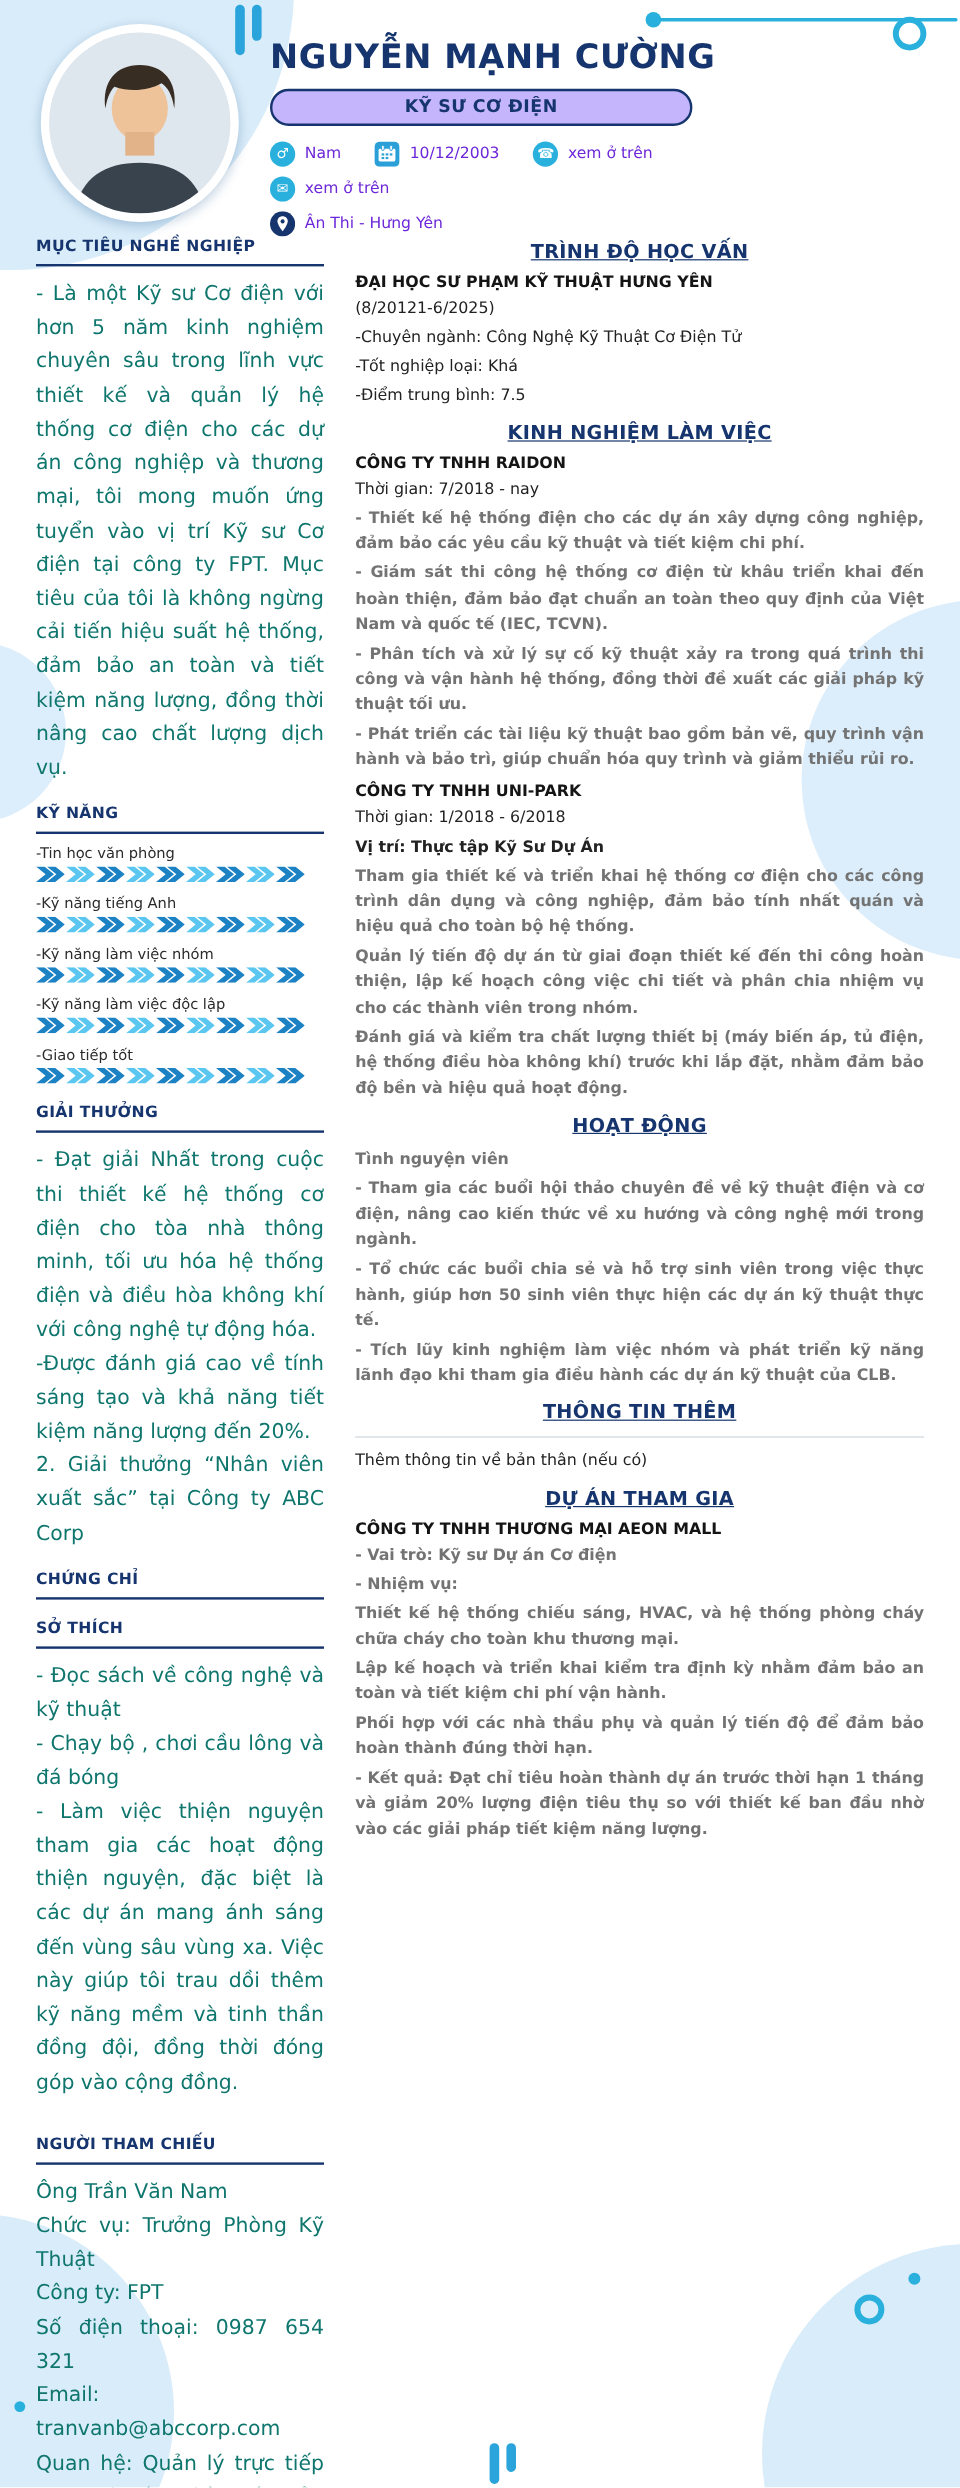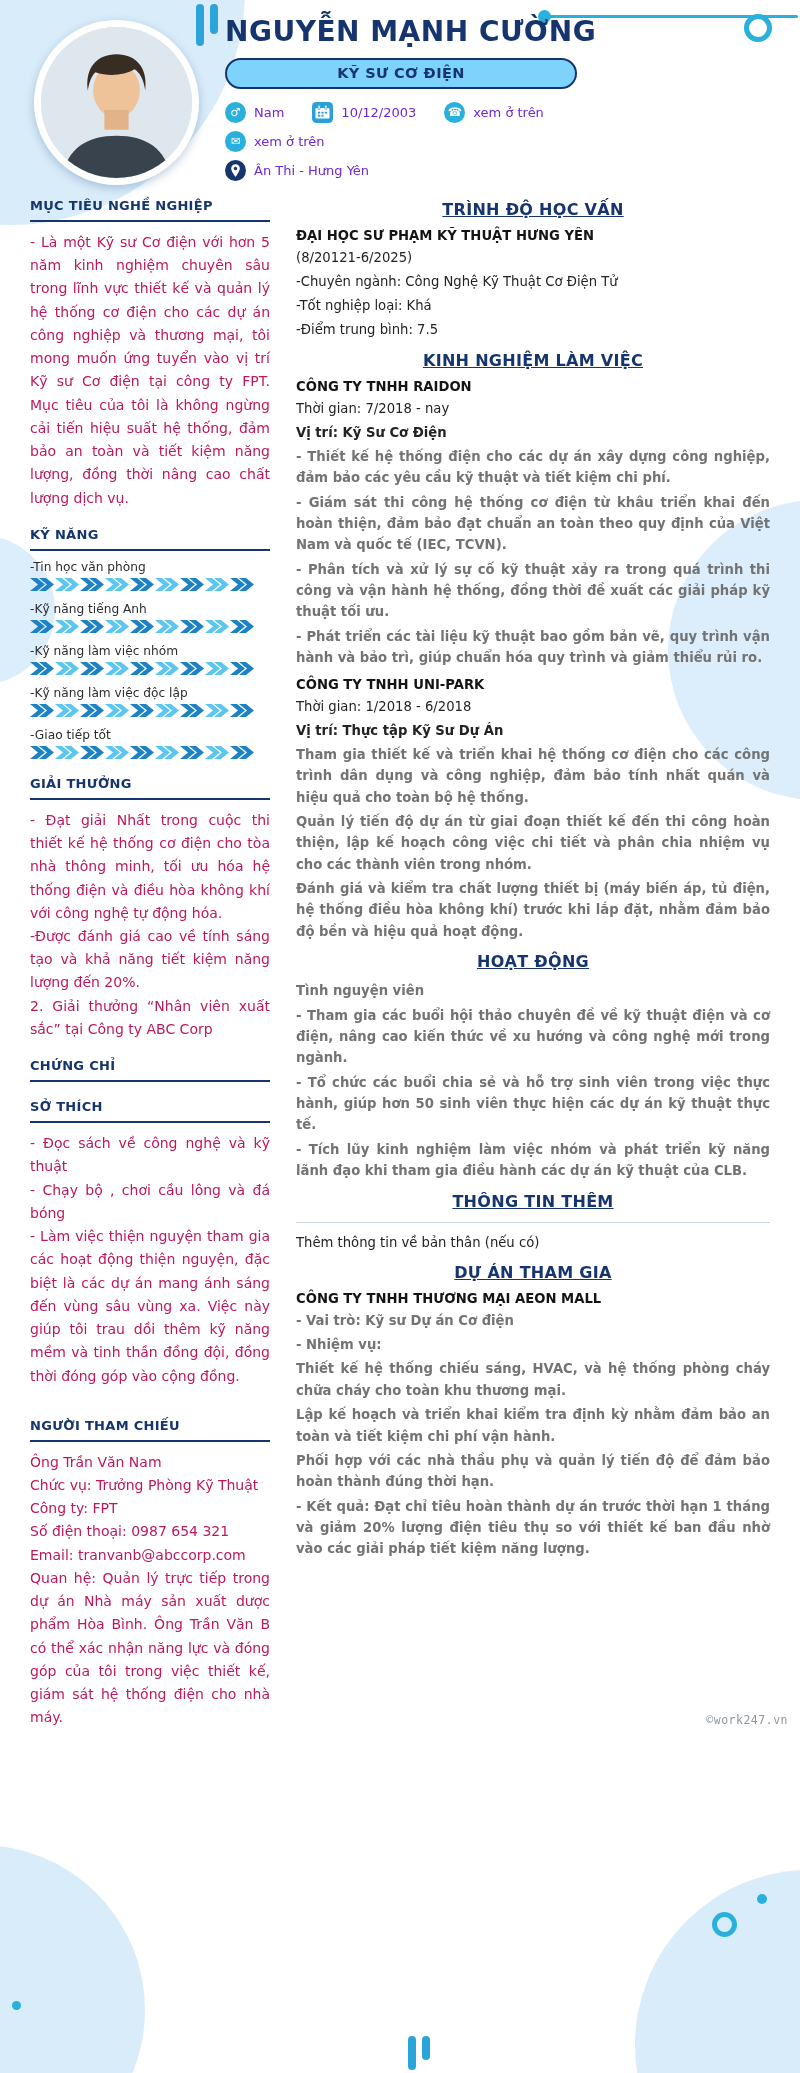--- a/index.html
+++ b/index.html
@@ -32,25 +32,25 @@
   .content { position:relative; z-index:1; }
 
   
   .header { position:relative; height:198px; }
   .photo-ring {
     position:absolute; left:34px; top:20px; width:165px; height:165px; border-radius:50%;
     background:#ffffff; box-shadow:0 3px 10px rgba(20,80,140,.28);
     display:flex; align-items:center; justify-content:center;
   }
   .photo { width:151px;height:151px;border-radius:50%;overflow:hidden; background:#dfe7ee; }
-  .header-right { position:absolute; left:225px; top:16px; width:352px; text-align:center; }
+  .header-right { position:absolute; left:225px; top:32px; width:352px; text-align:center; }
   h1.name { font-size:28px; line-height:1.15; color:#16356e; font-weight:bold; letter-spacing:.5px; white-space:nowrap; }
   .title-pill {
     margin:10px auto 0; width:100%; border:2px solid #16356e; border-radius:17px;
-    padding:5px 0 6px; color:#16356e; font-weight:bold; font-size:14.5px; background:#7dd3fc;
+    padding:5px 0 6px; color:#16356e; font-weight:bold; font-size:14.5px; background:#c4b5fd;
     letter-spacing:.4px;
   }
   .contacts { margin-top:13px; text-align:left; }
   .contact-row { display:flex; align-items:center; gap:28px; margin-bottom:8px; }
   .contact-item { display:flex; align-items:center; gap:8px; }
   .ci {
     width:21px;height:21px;border-radius:50%; background:#29b0dc; color:#fff;
     display:flex; align-items:center; justify-content:center; font-size:11.5px; flex:0 0 21px; line-height:1;
   }
   .ci-svg { width:21px; height:21px; flex:0 0 21px; display:flex; }
@@ -60,21 +60,21 @@
   .columns { display:flex; gap:26px; padding:0 30px; align-items:flex-start; }
   .col-left  { flex:0 0 240px; width:240px; }
   .col-right { flex:1; min-width:0; }
 
   
   .lsec { margin-bottom:17px; }
   .lsec h2 {
     font-size:13px; color:#16356e; font-weight:bold; letter-spacing:.3px;
     padding-bottom:7px; border-bottom:2px solid #16356e; margin-bottom:9px;
   }
-  .ltext { font-size:14px; line-height:1.66; color:#be185d; text-align:justify; }
+  .ltext { font-size:17px; line-height:1.66; color:#0f766e; text-align:justify; }
   .lsec.refs { margin-top:30px; }
   .lsec.hobby { margin-top:10px; }
 
   .skill { margin-bottom:11px; }
   .skill-label { font-size:12.2px; color:#2c2c2c; margin-bottom:4px; }
   .arrows { display:flex; gap:1px; }
   .arrow { display:inline-flex; }
   .arrow.dark  svg path { fill:#1d82c4; }
   .arrow.light svg path { fill:#5bc6ef; }
 
@@ -550,21 +550,20 @@
               <div class="rline">-Điểm trung bình: 7.5</div>
             </div>
         </section>
 
         <section class="rsec">
           <h2>KINH NGHIỆM LÀM VIỆC</h2>
 
           <div class="job">
             <div class="company">CÔNG TY TNHH RAIDON</div>
             <div class="rline">Thời gian: 7/2018 - nay</div>
-            <div class="rline bold">Vị trí: Kỹ Sư Cơ Điện</div>
             <div>
                 <div class="rpara">- Thiết kế hệ thống điện cho các dự án xây dựng công nghiệp, đảm bảo các yêu cầu kỹ thuật và tiết kiệm chi phí.</div>
                 <div class="rpara">- Giám sát thi công hệ thống cơ điện từ khâu triển khai đến hoàn thiện, đảm bảo đạt chuẩn an toàn theo quy định của Việt Nam và quốc tế (IEC, TCVN).</div>
                 <div class="rpara">- Phân tích và xử lý sự cố kỹ thuật xảy ra trong quá trình thi công và vận hành hệ thống, đồng thời đề xuất các giải pháp kỹ thuật tối ưu.</div>
                 <div class="rpara">- Phát triển các tài liệu kỹ thuật bao gồm bản vẽ, quy trình vận hành và bảo trì, giúp chuẩn hóa quy trình và giảm thiểu rủi ro.</div>
               </div>
           </div>
 
           <div class="job">
             <div class="company">CÔNG TY TNHH UNI-PARK</div>

